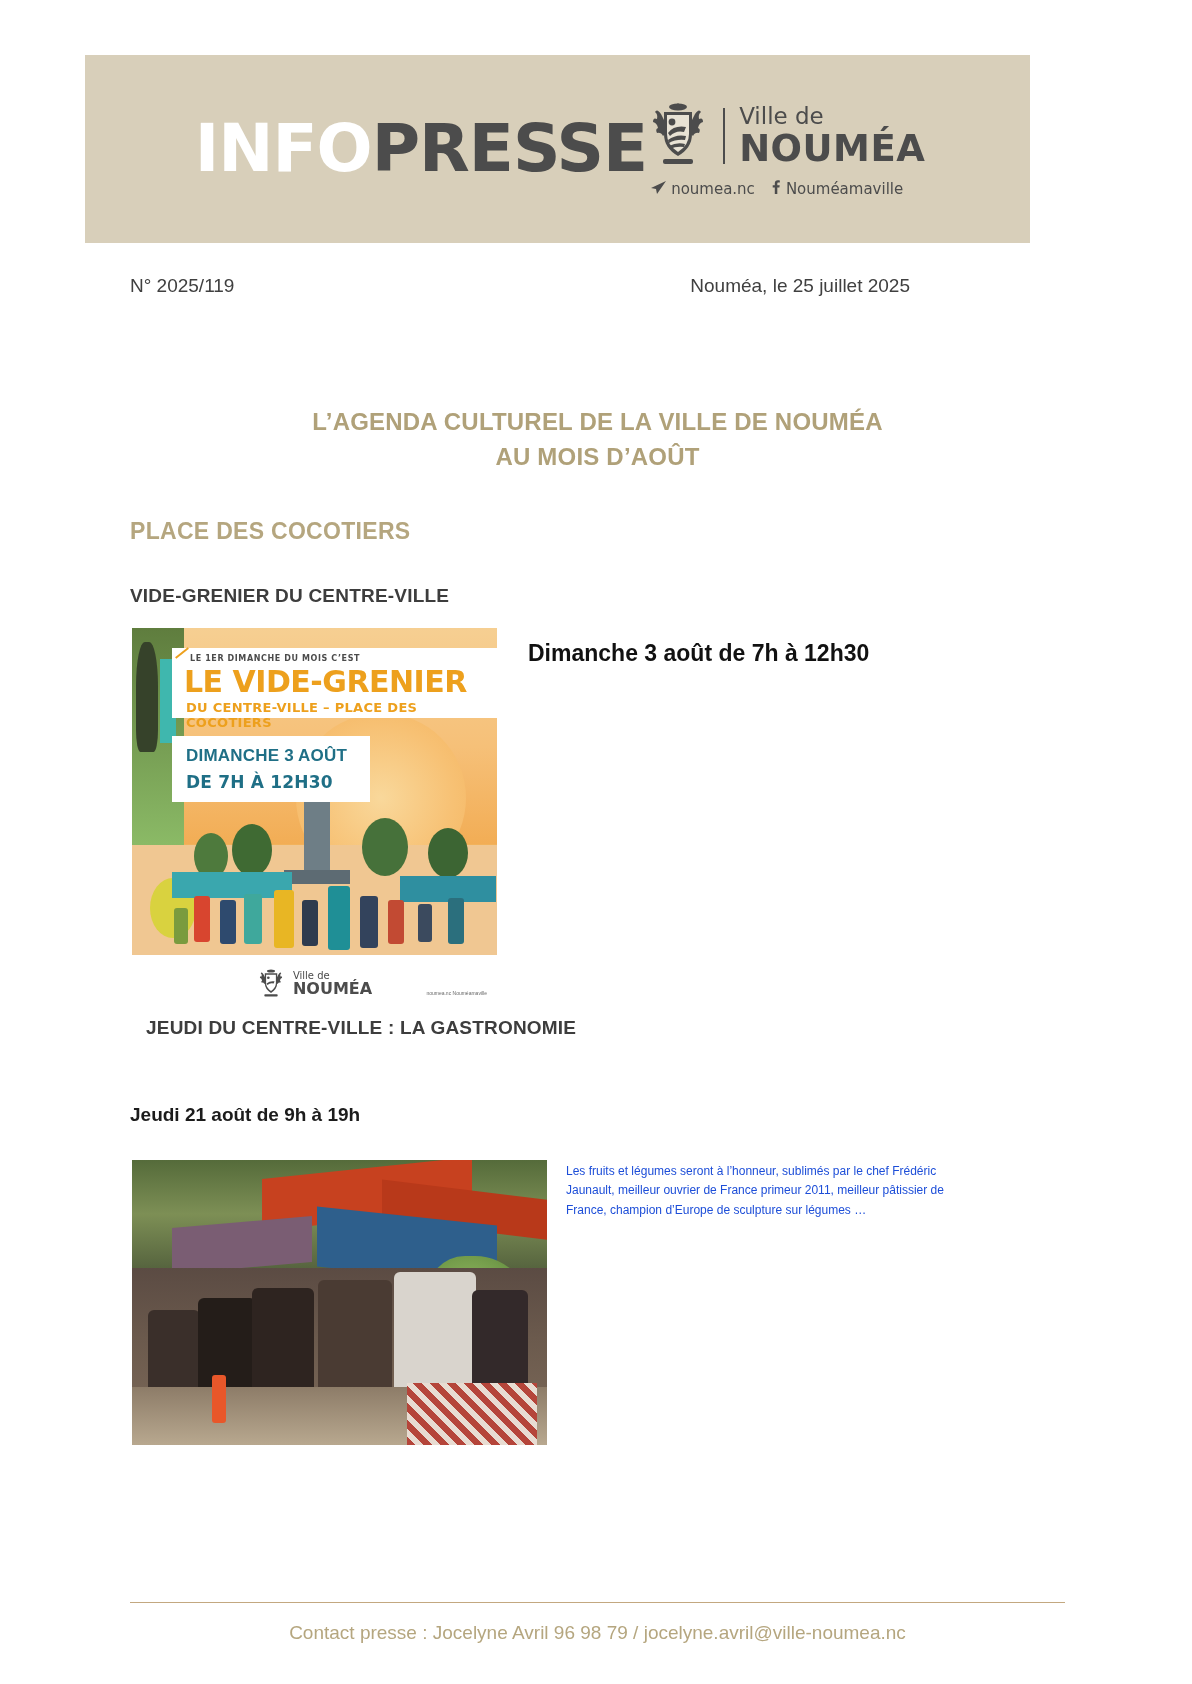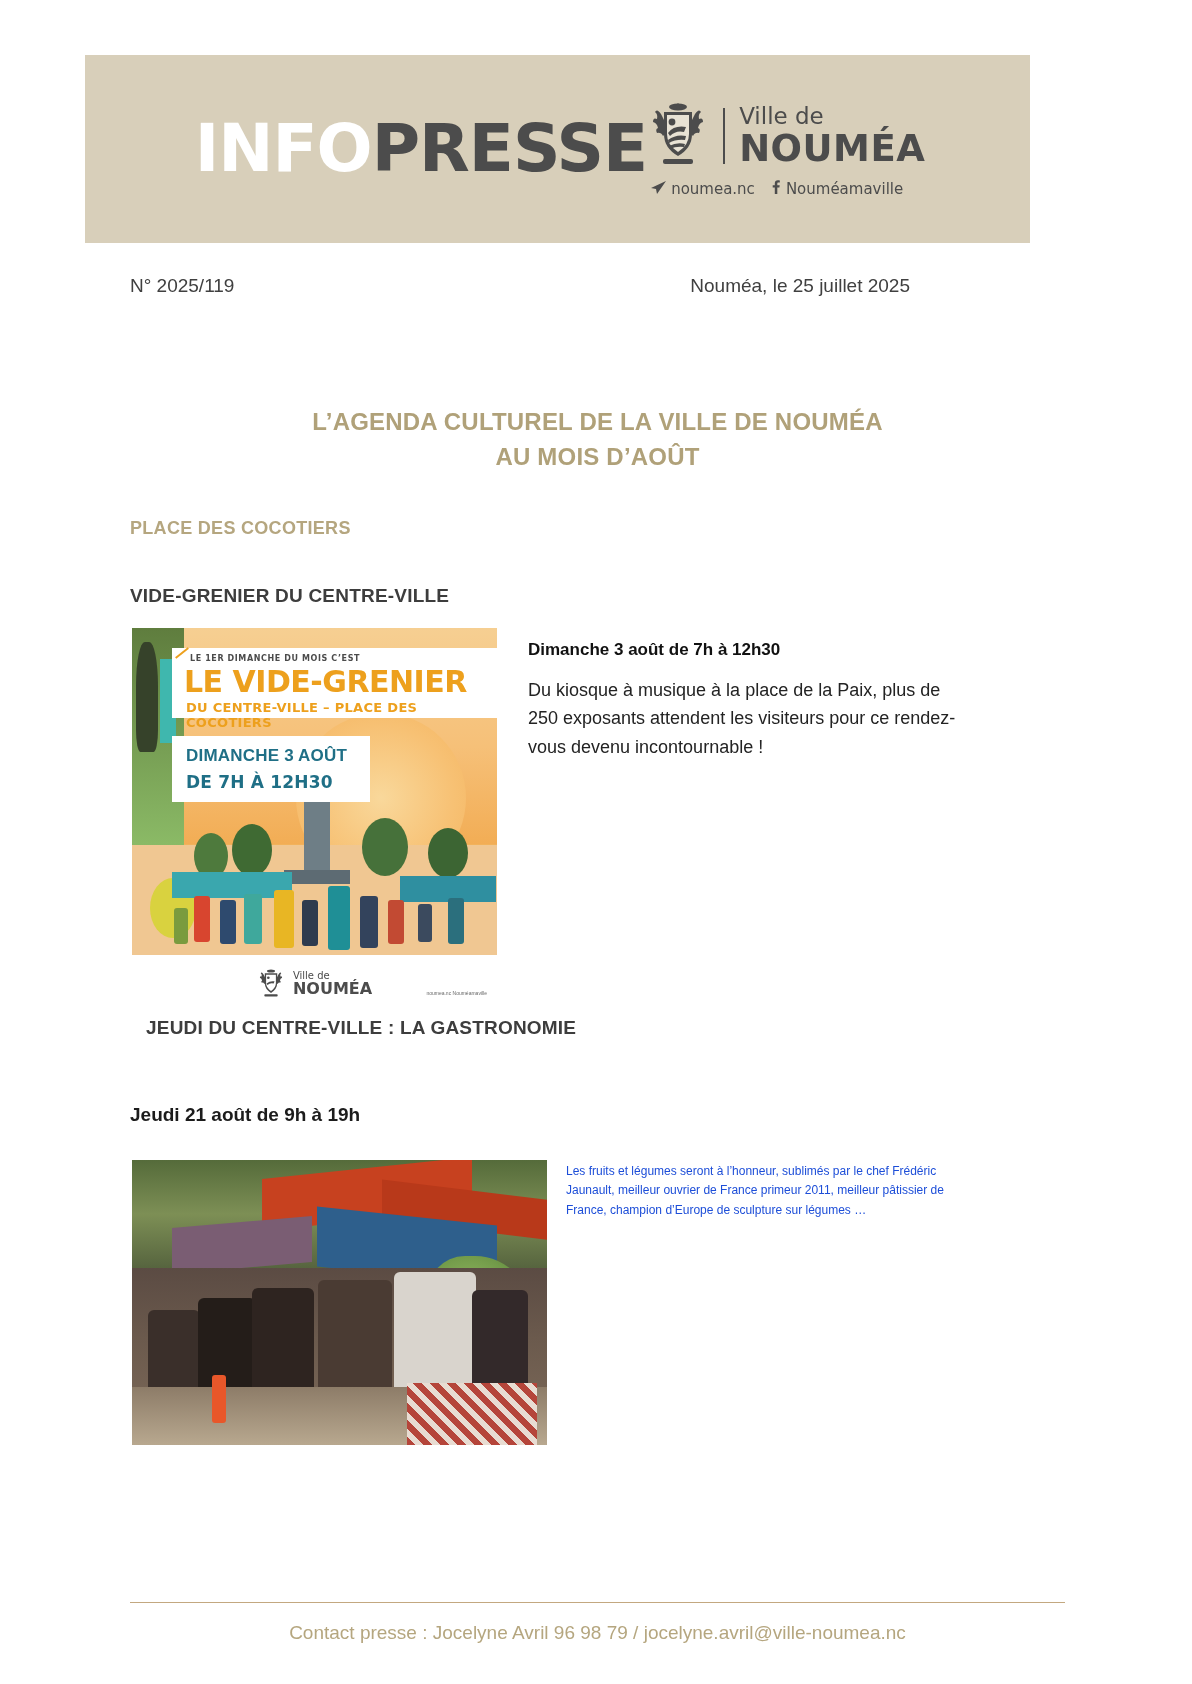--- a/index.html
+++ b/index.html
@@ -67,41 +67,41 @@
     position:absolute; left:130px; top:405px; width:935px;
     text-align:center;
     color:#b0a179;
     font-size:24px; font-weight:bold; line-height:1.45;
     letter-spacing:0.2px;
   }
 
   
   .section-heading{
     position:absolute; left:130px; top:518px;
-    color:#b5a67f; font-size:18px; font-weight:bold; letter-spacing:0.3px;
+    color:#b5a67f; font-size:23px; font-weight:bold; letter-spacing:0.3px;
   }
 
   .sub-heading{
     position:absolute; left:130px;
     color:#3d3d3d; font-size:19px; font-weight:bold; letter-spacing:0.2px;
   }
   #sub1{ top:585px; }
   #sub2{ top:1017px;margin-left:16px; }
 
   .event-time{
     position:absolute; left:130px; top:1104px;
     color:#1c1c1c; font-size:19px; font-weight:bold;
   }
 
   
   .event1-text{
     position:absolute; left:528px; top:640px; width:430px;
   }
   .event1-time{
-    font-size:17px; font-weight:bold; color:#111; margin-bottom:16px;
+    font-size:23px; font-weight:bold; color:#111; margin-bottom:36px;
   }
   .event1-body{
     font-size:18px; line-height:1.58; color:#232323;
   }
 
   
   .poster{
     position:absolute; left:132px; top:628px; width:365px; height:385px;
     background:#f2b25b;
     overflow:hidden;
@@ -387,21 +387,20 @@
       <span class="pf-ville">Ville de</span>
       <span class="pf-nou">NOUMÉA</span>
     </div>
   </div>
   <div class="poster-credit">noumea.nc
 Nouméamaville</div>
 </div>
 
 <div class="event1-text">
   <div class="event1-time">Dimanche 3 août de 7h à 12h30</div>
-  <div class="event1-body">Du kiosque à musique à la place de la Paix, plus de 250 exposants attendent les visiteurs pour ce rendez-vous devenu incontournable !</div>
 </div>
 
 <div class="sub-heading" id="sub2">JEUDI DU CENTRE-VILLE : LA GASTRONOMIE</div>
 <div class="event-time">Jeudi 21 août  de 9h à 19h</div>
 
 <div class="photo2">
   <div class="ph-sky"></div>
   <div class="ph-tent-red"></div>
   <div class="ph-tent-red2"></div>
   <div class="ph-tent-blue"></div>

